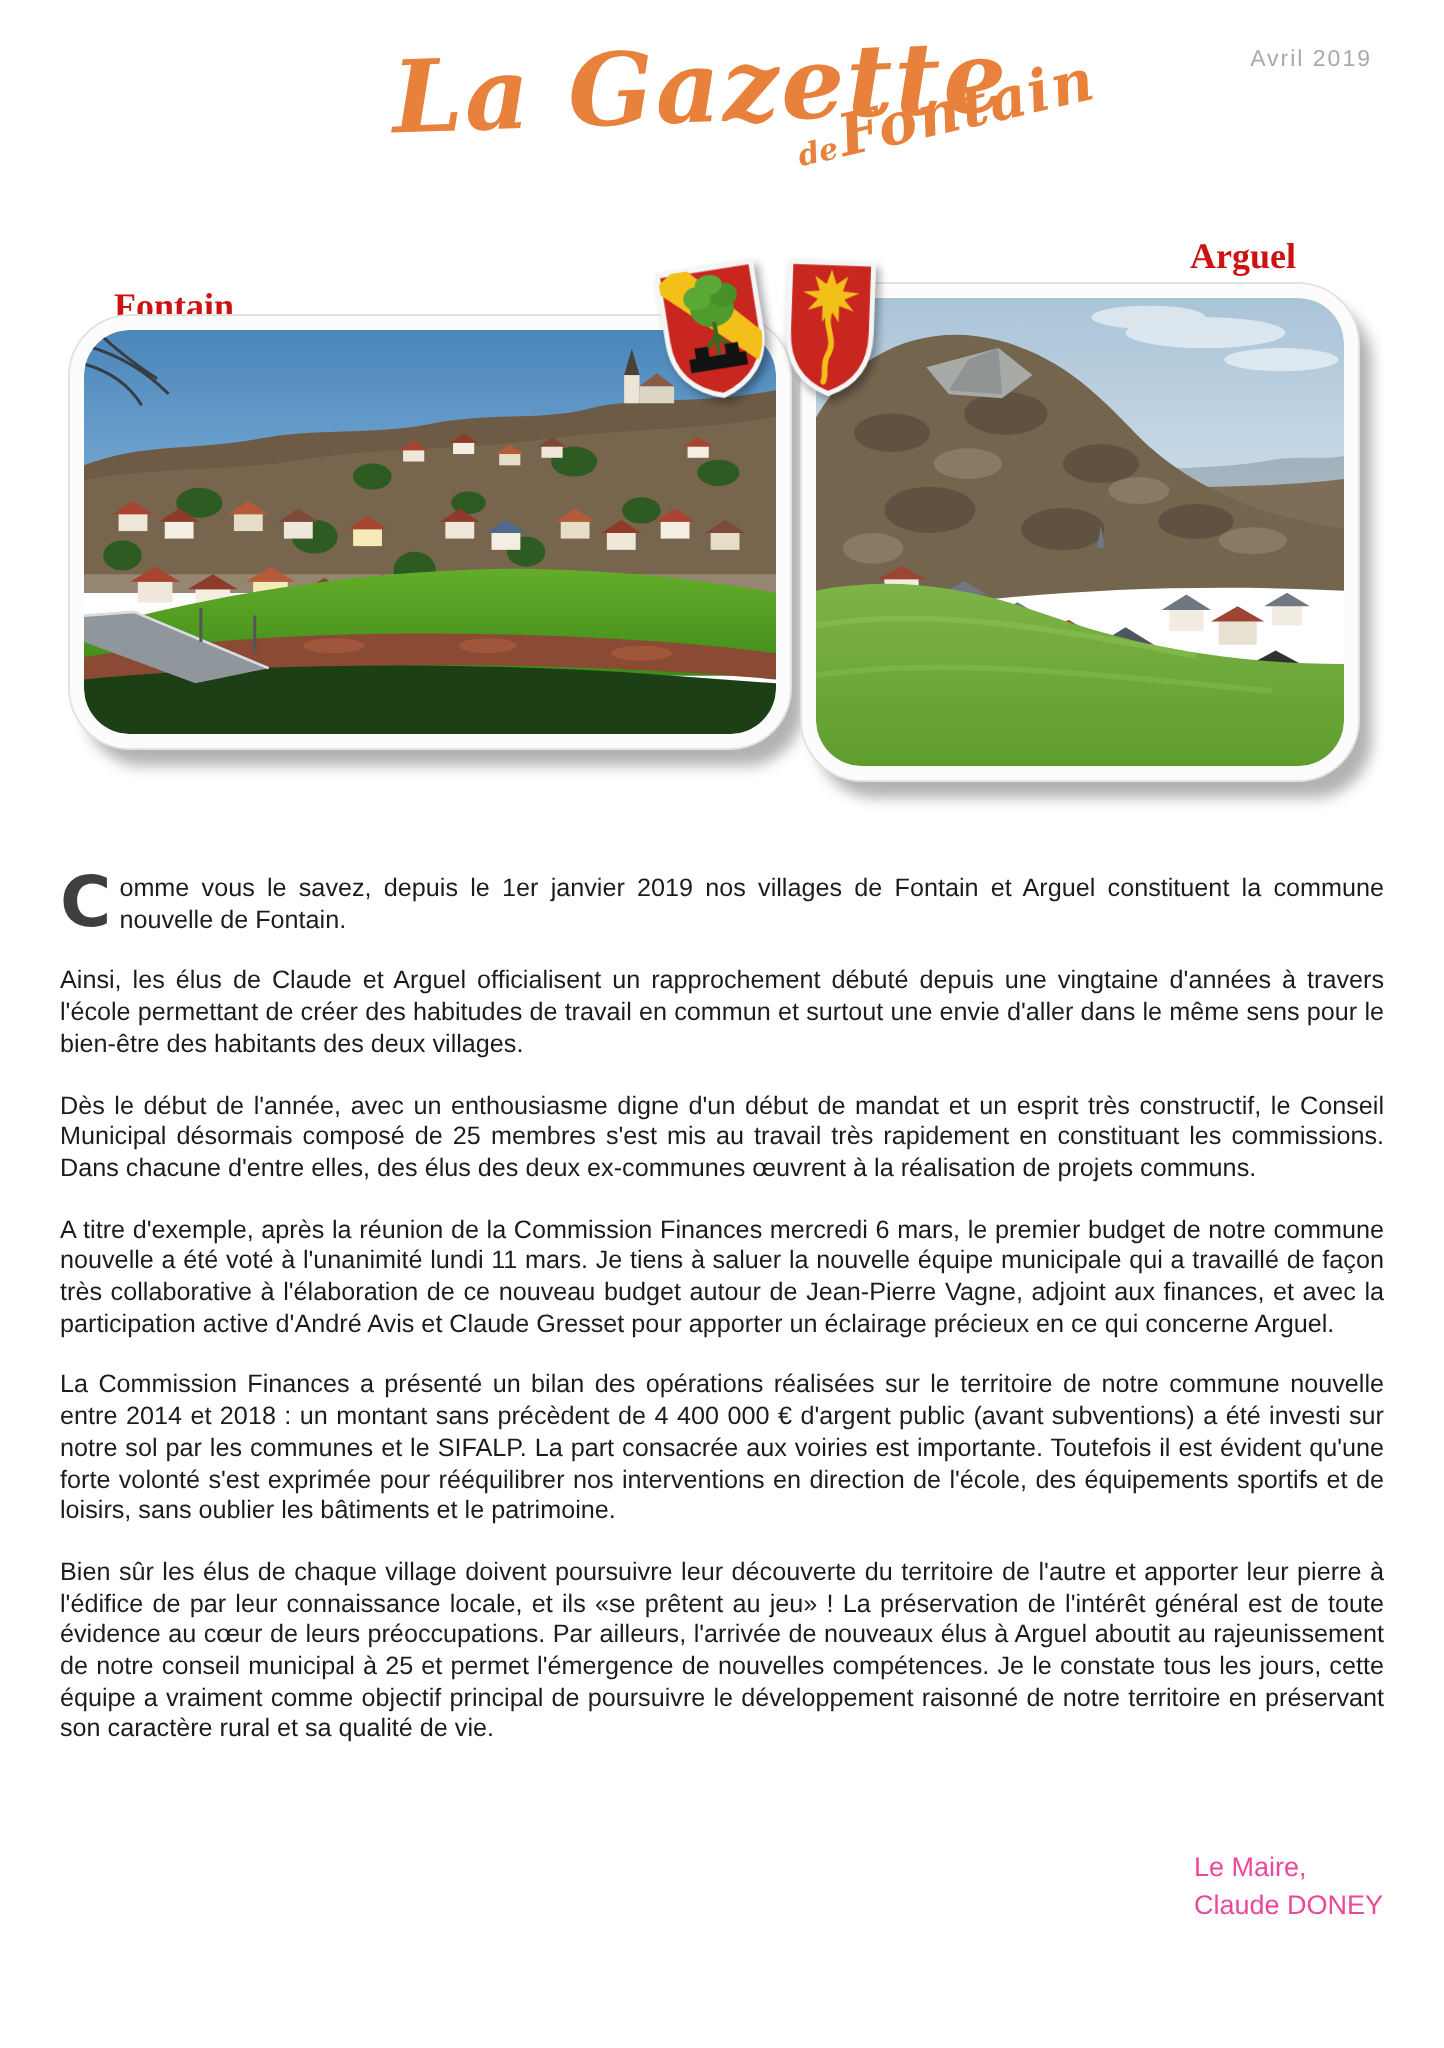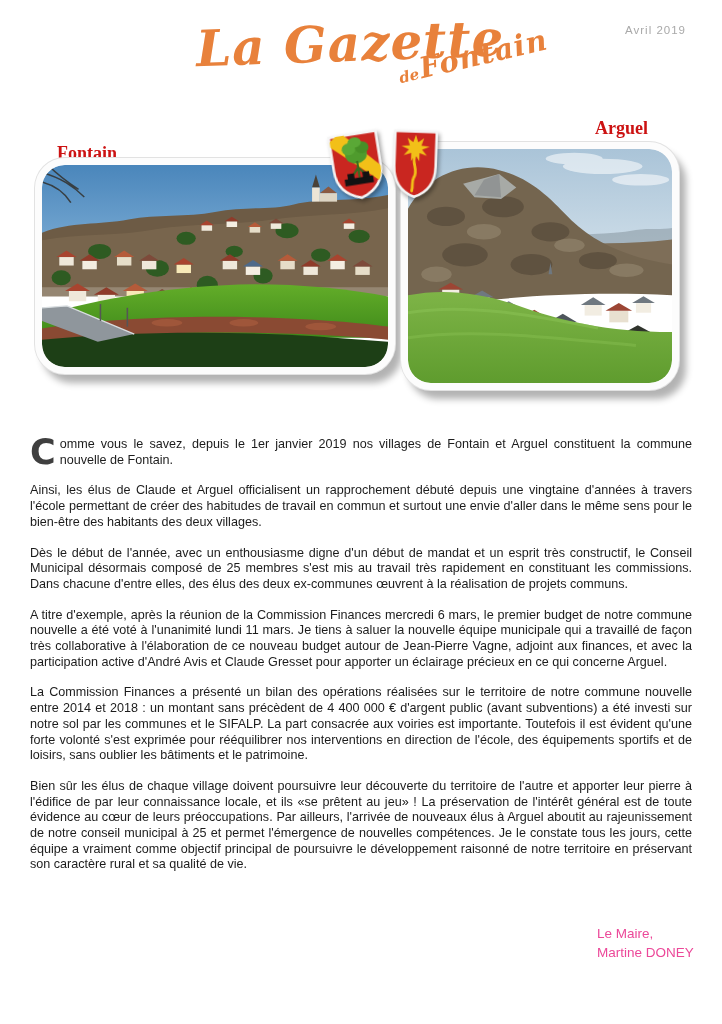--- a/index.html
+++ b/index.html
@@ -350,16 +350,16 @@
     <p class="para">Dès le début de l'année, avec un enthousiasme digne d'un début de mandat et un esprit très constructif, le Conseil Municipal désormais composé de 25 membres s'est mis au travail très rapidement en constituant les commissions. Dans chacune d'entre elles, des élus des deux ex-communes œuvrent à la réalisation de projets communs.</p>
     <p class="para">A titre d'exemple, après la réunion de la Commission Finances mercredi 6 mars, le premier budget de notre commune nouvelle a été voté à l'unanimité lundi 11 mars. Je tiens à saluer la nouvelle équipe municipale qui a travaillé de façon très collaborative à l'élaboration de ce nouveau budget autour de Jean-Pierre Vagne, adjoint aux finances, et avec la participation active d'André Avis et Claude Gresset pour apporter un éclairage précieux en ce qui concerne Arguel.</p>
     <p class="para">
       <span class="block-line">La Commission Finances a présenté un bilan des opérations réalisées sur le territoire de notre commune nouvelle entre 2014 et 2018 : un montant sans précèdent de 4 400 000 € d'argent public (avant subventions) a été  investi sur notre sol par les communes et le SIFALP. La part consacrée aux voiries est importante. Toutefois il est évident qu'une forte volonté s'est exprimée pour rééquilibrer nos interventions en direction de l'école, des équipements sportifs et de loisirs, sans oublier les bâtiments et le patrimoine.</span>
     </p>
     <p class="para">Bien sûr les élus de chaque village doivent poursuivre leur découverte du territoire de l'autre et apporter leur pierre à l'édifice de par leur connaissance locale, et ils «se prêtent au jeu» ! La préservation de l'intérêt général est de toute évidence au cœur de leurs préoccupations. Par ailleurs, l'arrivée de nouveaux élus à Arguel aboutit au rajeunissement de notre conseil municipal à 25 et permet l'émergence de nouvelles compétences. Je le constate tous les jours, cette équipe a vraiment comme objectif principal de poursuivre le développement raisonné de notre territoire en préservant son caractère rural et sa qualité de vie.</p>
   </div>
 
   <div class="signature">
     <div>Le Maire,</div>
-    <div>Martine DONEY</div>
+    <div>Claude DONEY</div>
   </div>
 
 </div>
 
 </body></html>

